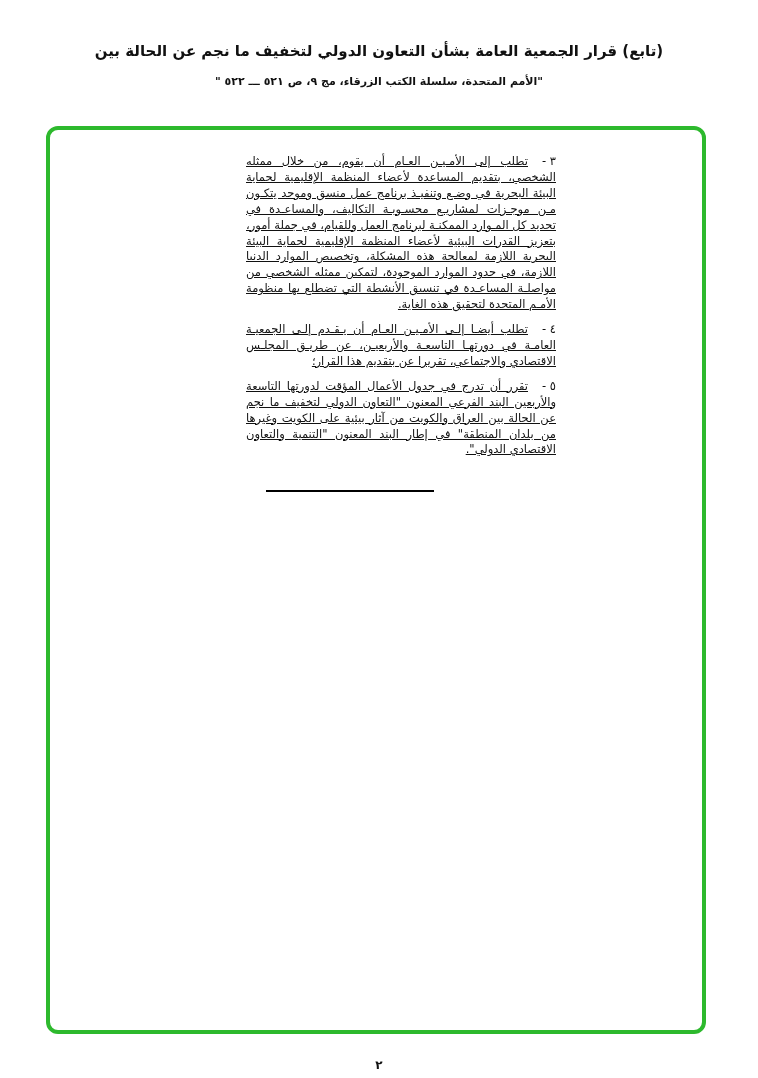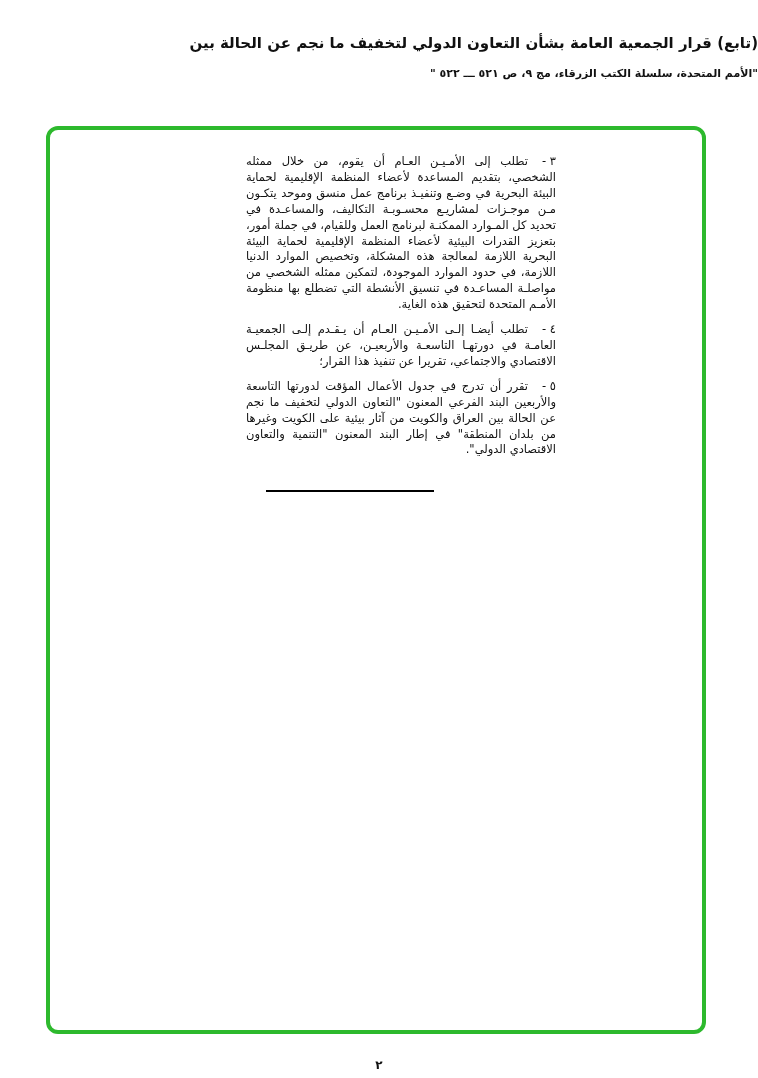--- a/index.html
+++ b/index.html
@@ -9,22 +9,22 @@
     height: 1078px;
     position: relative;
     font-family: "DejaVu Sans", sans-serif;
     color: #111111;
     overflow: hidden;
   }
 
   
   .header {
     direction: rtl;
-    text-align: right;
-    padding-top: 28px;
+    text-align: center;
+    padding-top: 36px;
   }
   .header .title-line {
     font-weight: bold;
     font-size: 15px;
     line-height: 31px;
     letter-spacing: 0.2px;
   }
   .header .source-line {
     font-weight: bold;
     font-size: 11px;
@@ -47,20 +47,21 @@
   
   .text-column {
     position: absolute;
     top: 24px;
     right: 146px;
     width: 310px;
     direction: rtl;
     text-align: justify;
     font-size: 11.5px;
     line-height: 15.9px;
+    text-decoration: underline;
   }
   .paragraph { margin-bottom: 9px; }
   .para-num {
     display: inline-block;
     margin-left: 14px;
     white-space: nowrap;
   }
   .para-text { }
 
   .divider {
@@ -92,21 +93,21 @@
 </div>
 
 <div class="content-box" style="border-color: rgb(45, 185, 45);">
   <div class="text-column">
 
     <div class="paragraph">
       <span class="para-num">٣ -</span><span class="para-text">تطلب إلى الأمـيـن العـام أن يقوم، من خلال ممثله الشخصي، بتقديم المساعدة لأعضاء المنظمة الإقليمية لحماية البيئة البحرية في وضـع وتنفيـذ برنامج عمل منسق وموحد يتكـون مـن موجـزات لمشاريـع محسـوبـة التكاليف، والمساعـدة في تحديد كل المـوارد الممكنـة لبرنامج العمل وللقيام، في جملة أمور، بتعزيز القدرات البيئية لأعضاء المنظمة الإقليمية لحماية البيئة البحرية اللازمة لمعالجة هذه المشكلة، وتخصيص الموارد الدنيا اللازمة، في حدود الموارد الموجودة، لتمكين ممثله الشخصي من مواصلـة المساعـدة في تنسيق الأنشطة التي تضطلع بها منظومة الأمـم المتحدة لتحقيق هذه الغاية.</span>
     </div>
 
     <div class="paragraph">
-      <span class="para-num">٤ -</span><span class="para-text">تطلب أيضـا إلـى الأمـيـن العـام أن يـقـدم إلـى الجمعيـة العامـة في دورتهـا التاسعـة والأربعيـن، عن طريـق المجلـس الاقتصادي والاجتماعي، تقريرا عن تنفيذ هذا القرار؛</span>
+      <span class="para-num">٤ -</span><span class="para-text">تطلب أيضـا إلـى الأمـيـن العـام أن يـقـدم إلـى الجمعيـة العامـة في دورتهـا التاسعـة والأربعيـن، عن طريـق المجلـس الاقتصادي والاجتماعي، تقريرا عن بتقديم هذا القرار؛</span>
     </div>
 
     <div class="paragraph">
       <span class="para-num">٥ -</span><span class="para-text">تقرر أن تدرج في جدول الأعمال المؤقت لدورتها التاسعة والأربعين البند الفرعي المعنون "التعاون الدولي لتخفيف ما نجم عن الحالة بين العراق والكويت من آثار بيئية على الكويت وغيرها من بلدان المنطقة" في إطار البند المعنون "التنمية والتعاون الاقتصادي الدولي".</span>
     </div>
 
     <div class="divider"></div>
 
   </div>
 </div>

